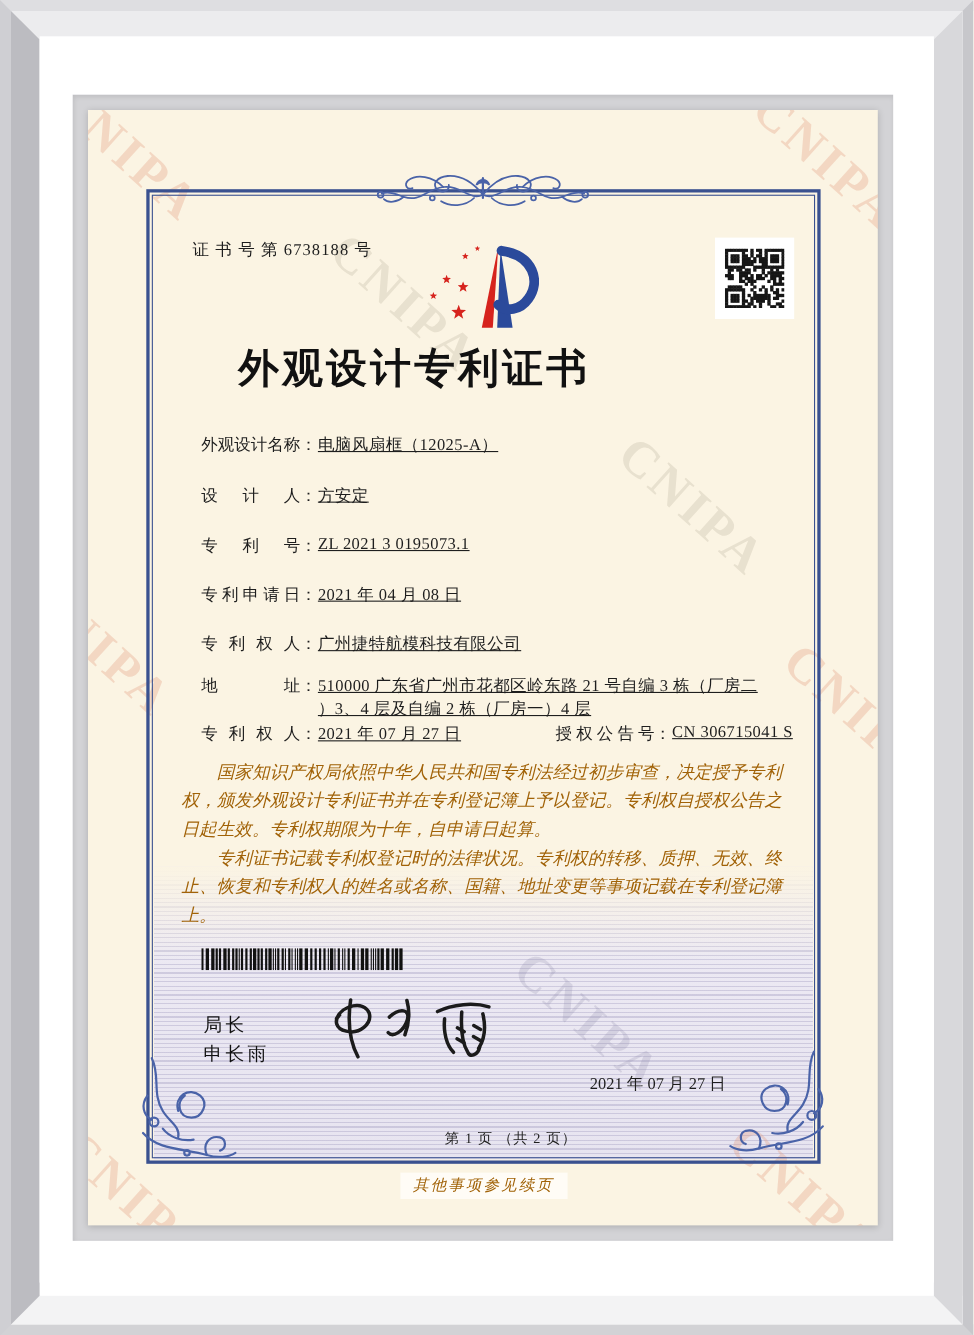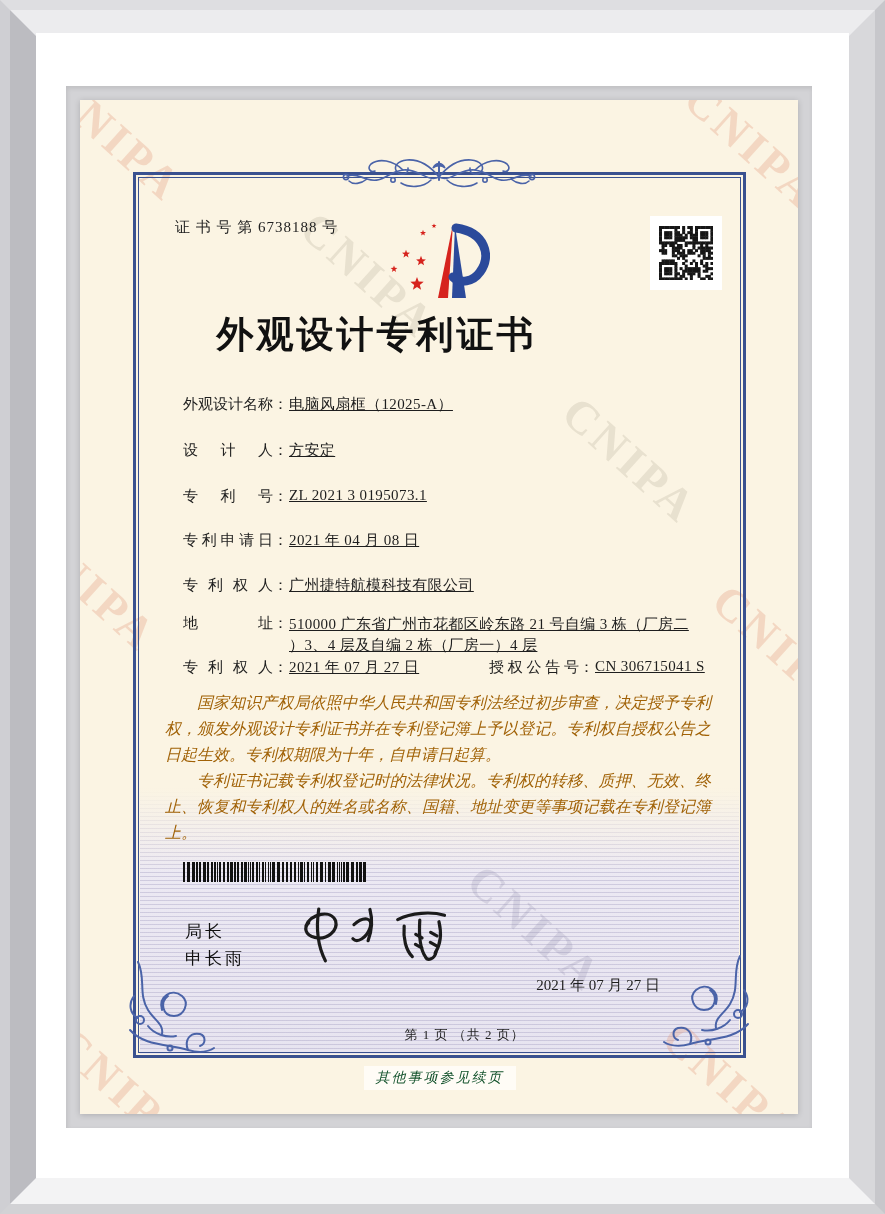--- a/index.html
+++ b/index.html
@@ -55,21 +55,21 @@
   #paras p{margin:0;text-indent:2em;}
   #barcode{left:103px;top:762px;width:185px;height:20px;}
   #signer{left:105px;top:818px;font-family:"Liberation Sans","DejaVu Sans",sans-serif;
     font-size:17px;letter-spacing:3px;color:#111;line-height:27px;}
   #signature{left:213px;top:793px;}
   #issue-date{left:438px;top:876px;width:160px;text-align:center;font-size:15px;}
   #page-info{left:53px;top:926px;width:613px;text-align:center;font-size:13px;
     letter-spacing:1px;padding-left:25px;}
   #footer-note{left:53px;top:966px;width:613px;text-align:center;z-index:4;}
   #footer-note span{display:inline-block;font-size:14px;font-style:italic;
-    letter-spacing:2px;background:rgba(255,253,247,0.9);padding:3px 12px;color:#14532d;}
+    letter-spacing:2px;background:rgba(255,253,247,0.9);padding:3px 12px;color:#a16207;}
   #qr-box{left:570px;top:116px;width:72px;height:74px;background:#ffffff;}
   #qr-box svg{position:absolute;left:9px;top:10px;}
   #logo{left:310px;top:120px;}
 </style>
 </head>
 <body>
 
 <div class="abs" id="frame-bevel-a"></div>
 <div class="abs" id="frame-bevel-b"></div>
 <div class="abs" id="frame-face"></div>
@@ -419,21 +419,21 @@
   <div class="frow content" style="top:431px;">
     <span class="flabel">专利申请日</span><span class="fcolon">：</span><span class="fvalue">2021 年 04 月 08 日</span>
   </div>
   <div class="frow content" style="top:476px;">
     <span class="flabel">专利权人</span><span class="fcolon">：</span><span class="fvalue">广州捷特航模科技有限公司</span>
   </div>
   <div class="frow content" style="top:514px;">
     <span class="flabel">地址</span><span class="fcolon">：</span><span class="fvalue addr-val"><span>510000 广东省广州市花都区岭东路 21 号自编 3 栋（厂房二</span><br><span>）3、4 层及自编 2 栋（厂房一）4 层</span></span>
   </div>
   <div class="frow content" style="top:558px;">
-    <span class="flabel">专利权人</span><span class="fcolon">：</span><span class="fvalue" style="width:170px;">2021 年 07 月 27 日</span><span class="flabel" style="margin-left:30px;">授权公告号</span><span class="fcolon">：</span><span class="fvalue">CN 306715041 S</span>
+    <span class="flabel">专利权人</span><span class="fcolon">：</span><span class="fvalue" style="width:170px;">2021 年 07 月 27 日</span><span class="flabel" style="margin-left:46px;">授权公告号</span><span class="fcolon">：</span><span class="fvalue">CN 306715041 S</span>
   </div>
 
   <div class="abs content" id="paras">
     <p>国家知识产权局依照中华人民共和国专利法经过初步审查，决定授予专利权，颁发外观设计专利证书并在专利登记簿上予以登记。专利权自授权公告之日起生效。专利权期限为十年，自申请日起算。</p>
     <p>专利证书记载专利权登记时的法律状况。专利权的转移、质押、无效、终止、恢复和专利权人的姓名或名称、国籍、地址变更等事项记载在专利登记簿上。</p>
   </div>
 
   <svg class="abs content" id="barcode" width="185" height="20">
       <rect x="0" y="0" width="2" height="20" fill="#111"></rect>
       <rect x="4" y="0" width="3" height="20" fill="#111"></rect>

